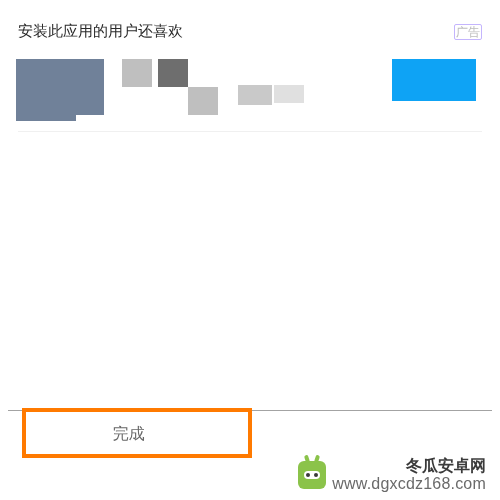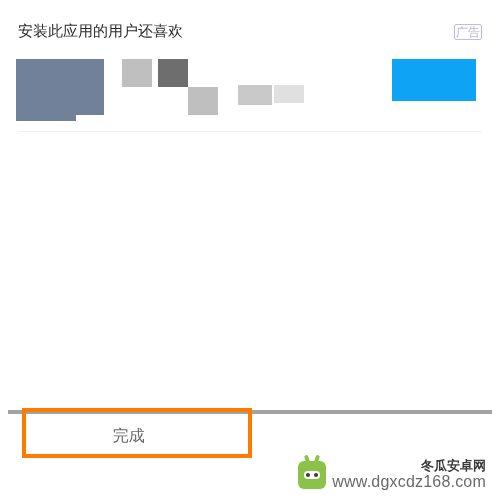--- a/index.html
+++ b/index.html
@@ -60,21 +60,21 @@
   }
   .big-gap {
     height: 250px;
   }
   .bottom-bar {
     position: absolute;
     left: 0; right: 0;
     bottom: 34px;
     display: flex;
     height: 48px;
-    border-top: 4px solid #a3a3a3;
+    border-top: 1px solid #a3a3a3;
   }
   .bottom-btn {
     flex: 1;
     display: flex;
     align-items: center;
     justify-content: center;
     font-size: 16px;
     color: #676767;
     background: #ffffff;
     border: none;
@@ -109,21 +109,21 @@
     justify-content: flex-end;
     align-items: center;
     padding-right: 6px;
     gap: 6px;
   }
   .wm-text {
     text-align: right;
     line-height: 1.1;
   }
   .wm-cn {
-    font-size: 13px;
+    font-size: 16px;
     color: #3a3a3a;
     font-weight: 600;
   }
   .wm-url {
     font-size: 16px;
     color: #6a6a6a;
     letter-spacing: 0.2px;
   }
   .wm-logo {
     width: 28px; height: 28px;

